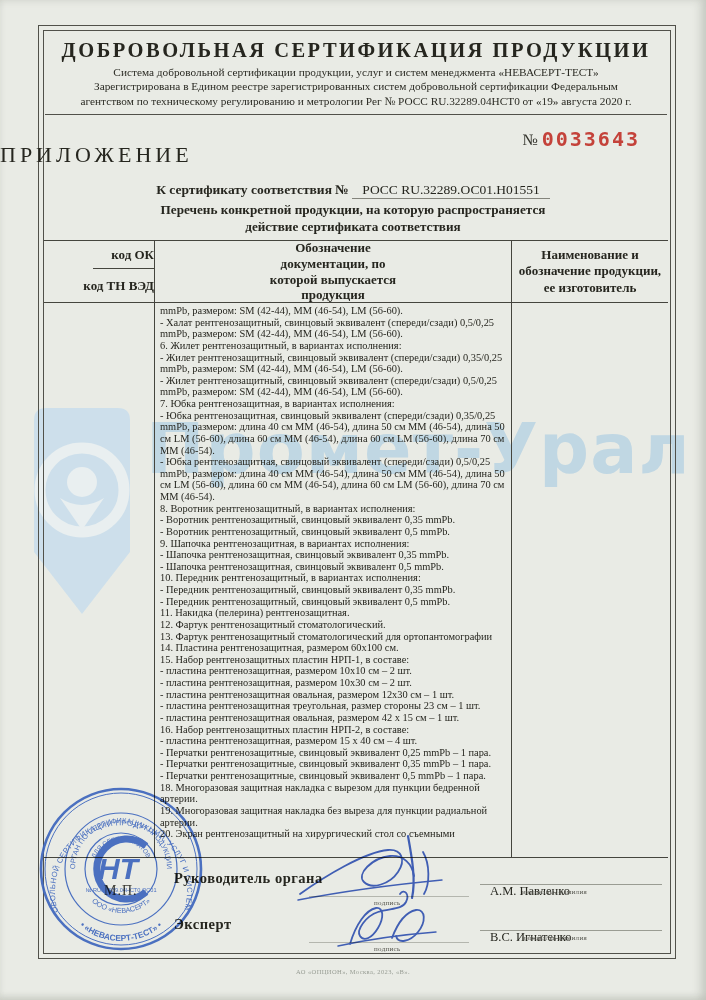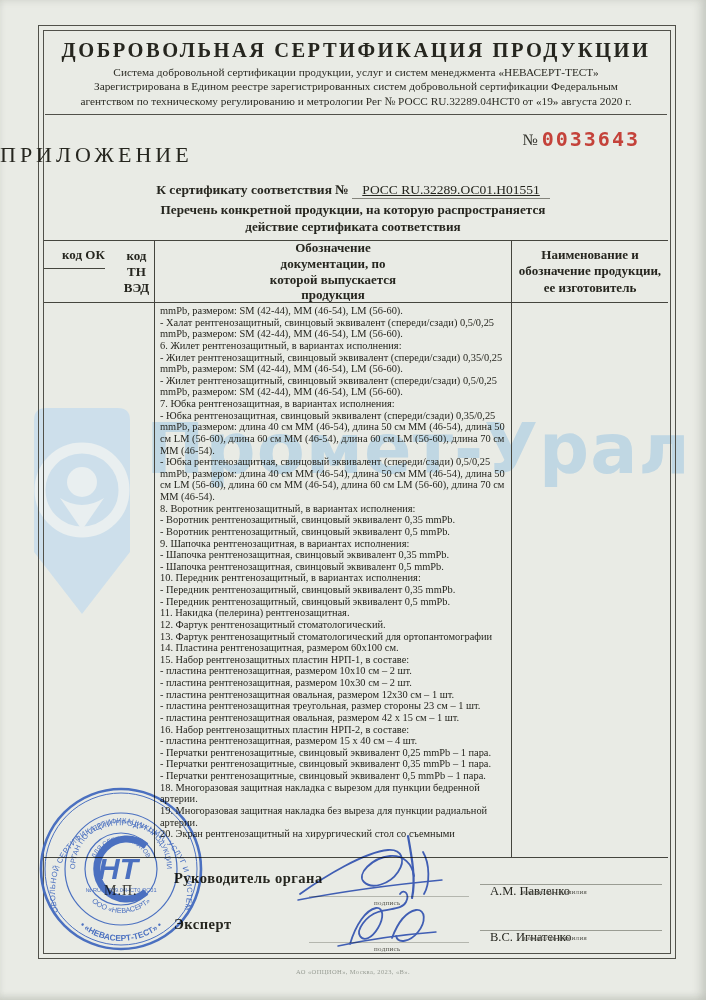--- a/index.html
+++ b/index.html
@@ -24,30 +24,30 @@
   .hline{font-size:11.3px;line-height:1.28;color:#2b2b24;}
   
   .doc-number{position:absolute;top:127px;right:66px;white-space:nowrap;}
   .num-label{font-size:16px;color:#33332c;}
   .num-value{font-family:"DejaVu Sans Mono",monospace;font-size:20px;font-weight:bold;
         color:#c4423a;letter-spacing:2px;vertical-align:-1px;margin-top:40px;}
   .appendix-title{position:absolute;top:142px;left:0;width:706px;
         font-size:22px;font-weight:normal;letter-spacing:4px;}
   .cert-line{position:absolute;top:182px;left:0;width:706px;text-align:center;font-size:13.5px;}
   .cert-label{font-weight:bold;}
-  .cert-number{border-bottom:1px solid #84847c;padding:0 10px 1px;text-decoration:underline;}
+  .cert-number{border-bottom:1px solid #84847c;padding:0 10px 1px;}
   .subt{position:absolute;left:0;width:706px;text-align:center;font-weight:bold;font-size:13.2px;}
   
   .tbl{position:absolute;left:44px;top:240px;width:624px;height:616px;
         border-top:1.3px solid #45453e;border-bottom:1.3px solid #45453e;
         display:grid;grid-template-columns:111px 357px 156px;grid-template-rows:62px 1fr;}
   .cell{border-right:1.2px solid #45453e;}
   .cell:nth-child(3n){border-right:none;}
   .th{font-weight:bold;font-size:13px;text-align:center;}
-  .c1h{display:flex;flex-direction:row;border-bottom:1.2px solid #45453e;}
+  .c1h{display:flex;flex-direction:column;border-bottom:1.2px solid #45453e;align-items:flex-end;}
   .c1h .sub1{height:27px;border-bottom:1.2px solid #45453e;display:flex;align-items:center;
         padding-left:18px;}
   .c1h .sub2{flex:1;display:flex;align-items:center;padding-left:14px;}
   .c2h,.c3h{border-bottom:1.2px solid #45453e;display:flex;align-items:center;justify-content:center;}
   .c2h div{max-width:250px;line-height:1.25;}
   .c3h div{max-width:148px;line-height:1.22;}
   .body-cell{overflow:hidden;}
   .plist{padding:2px 3px 0 5px;font-size:10.4px;line-height:11.62px;}
   .product-line{margin:0;}
   

